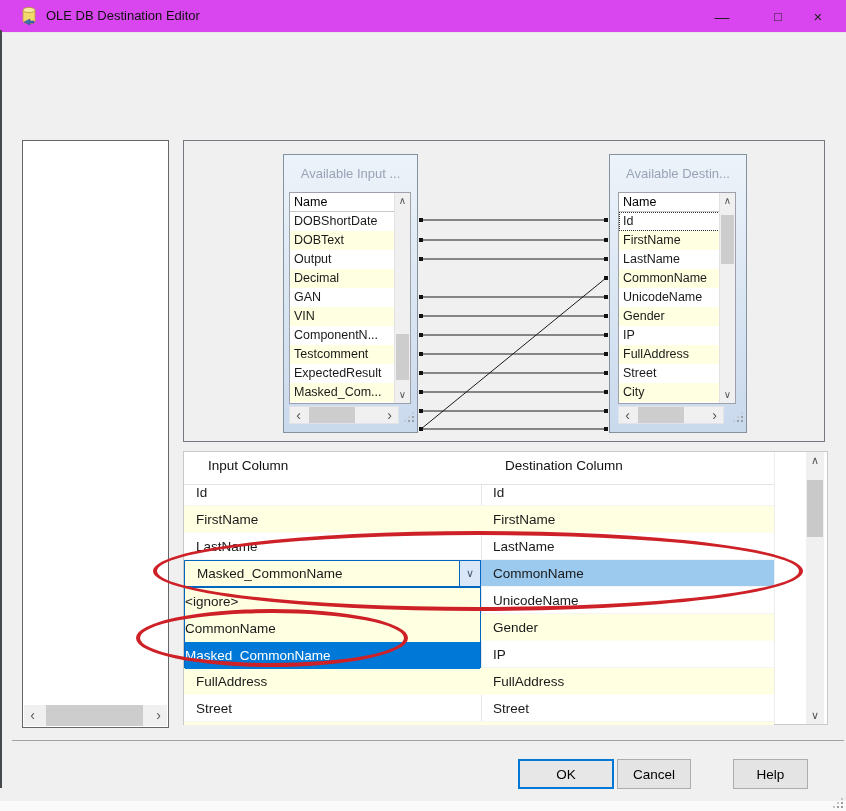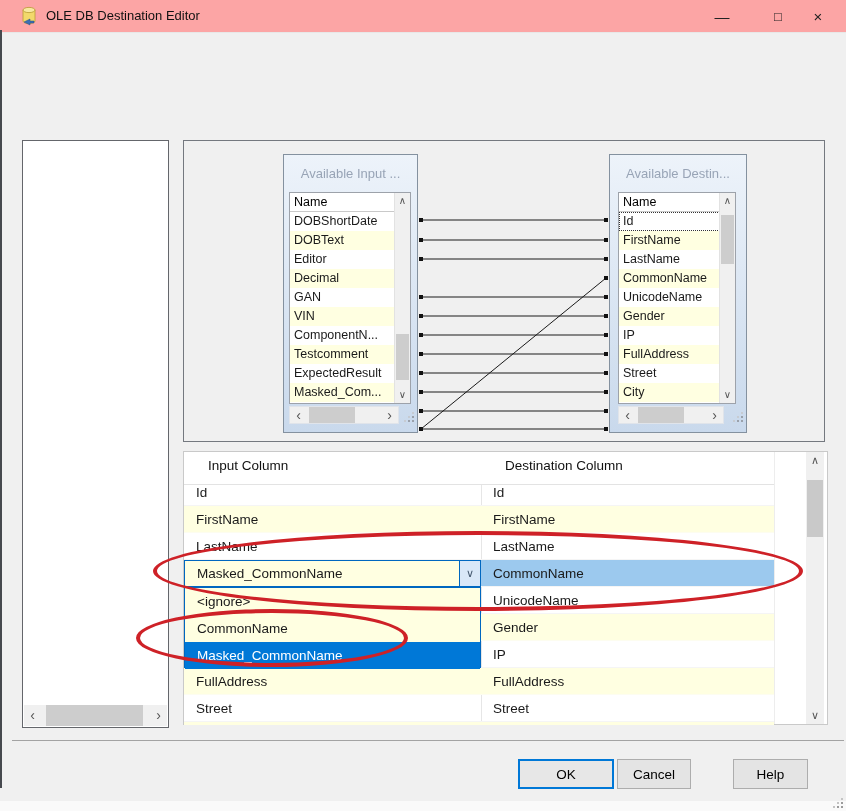--- a/index.html
+++ b/index.html
@@ -1,20 +1,20 @@
 <!DOCTYPE html>
 <html><head>
 <meta charset="utf-8">
 <style>
   html,body{margin:0;padding:0;}
   .stage{position:relative;width:846px;height:811px;background:#F0F0F0;
          font-family:"Liberation Sans",sans-serif;color:#1a1a1a;overflow:hidden;
          -webkit-font-smoothing:antialiased;}
   
-  .titlebar{position:absolute;left:0;top:0;width:846px;height:32px;background:#fca5a5;
+  .titlebar{position:absolute;left:0;top:0;width:846px;height:32px;background:#d946ef;
             border-bottom:1px solid #E8E8E8;}
   .win-icon{position:absolute;left:20px;top:6px;width:18px;height:20px;}
   .win-title{position:absolute;left:46px;top:8px;font-size:13px;color:#111;white-space:nowrap;}
   .win-btn{position:absolute;top:0;width:44px;height:32px;display:flex;align-items:center;
            justify-content:center;font-size:14px;color:#222;cursor:default;}
   .win-btn.min{left:700px;font-size:15px;}
   .win-btn.max{left:756px;font-size:13px;}
   .win-btn.close{left:796px;font-size:15px;}
   
   .left-stripe{position:absolute;left:0;top:30px;width:2px;height:758px;background:#46494E;}
@@ -88,21 +88,21 @@
   .g-partial{position:absolute;left:0;width:590px;top:270px;height:3px;background:#FFFFE1;}
   
   .combo{position:absolute;left:0;top:108px;width:297px;height:27px;box-sizing:border-box;
          background:#FFFFE1;border:1px solid #0067C0;z-index:5;}
   .combo-text{position:absolute;left:12px;top:0;line-height:25px;font-size:13.5px;}
   .combo-btn{position:absolute;right:0;top:0;width:20px;height:25px;background:#D9E7F8;
              border-left:1px solid #0067C0;display:flex;align-items:center;justify-content:center;
              font-size:11px;color:#44576E;}
   .dropdown{position:absolute;left:0;top:135px;width:297px;height:81px;box-sizing:border-box;
             background:#FFFFE1;border:1px solid #0067C0;z-index:6;}
-  .dd-item{height:27px;line-height:27px;font-size:13.5px;padding-left:12px;white-space:nowrap;}
+  .dd-item{height:27px;line-height:27px;font-size:13.5px;padding-left:0;white-space:nowrap;}
   .dd-item.sel{background:#0078D7;color:#fff;}
   
   .g-vscroll{position:absolute;left:622px;top:0;width:18px;height:272px;background:#F0F0F0;}
   .g-vscroll .up,.g-vscroll .down{position:absolute;left:0;right:0;height:17px;text-align:center;
             font-size:11px;color:#555;line-height:17px;}
   .g-vscroll .up{top:0;} .g-vscroll .down{bottom:0;}
   .g-vthumb{position:absolute;left:1px;right:1px;top:28px;height:57px;background:#C9C9C9;}
   
   .ellipse{position:absolute;border:4px solid #CE2127;border-radius:50%;box-sizing:border-box;
            z-index:20;pointer-events:none;}
@@ -187,21 +187,21 @@
         <rect x="420" y="135" width="4" height="4" fill="#111"></rect>
       </svg>
 
     <div class="listbox lb-left">
       <div class="lb-title">Available Input ...</div>
       <div class="lb-list">
         <div class="lb-head">Name</div>
         <div class="lb-rows">
           <div class="lb-row">DOBShortDate</div>
           <div class="lb-row alt">DOBText</div>
-          <div class="lb-row">Editor</div>
+          <div class="lb-row">Output</div>
           <div class="lb-row alt">Decimal</div>
           <div class="lb-row">GAN</div>
           <div class="lb-row alt">VIN</div>
           <div class="lb-row">ComponentN...</div>
           <div class="lb-row alt">Testcomment</div>
           <div class="lb-row">ExpectedResult</div>
           <div class="lb-row alt">Masked_Com...</div>
         </div>
         <div class="lb-vscroll">
           <div class="up">∧</div>

